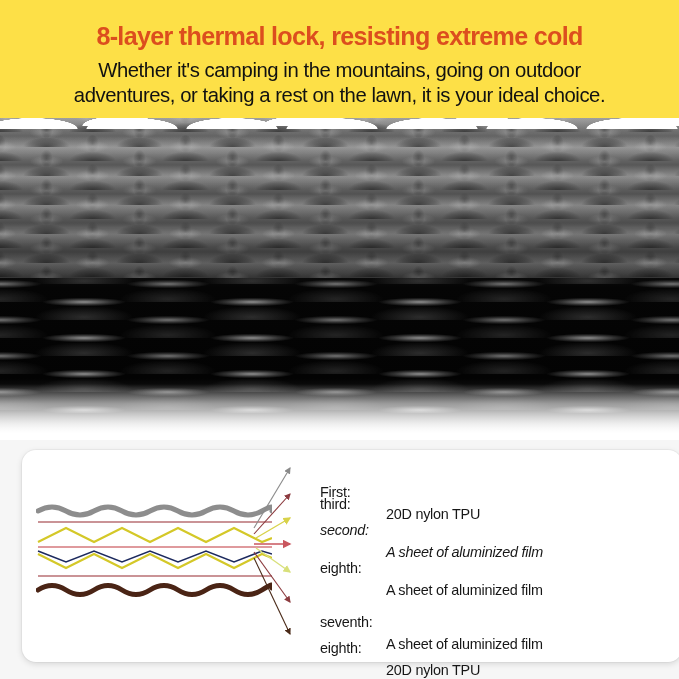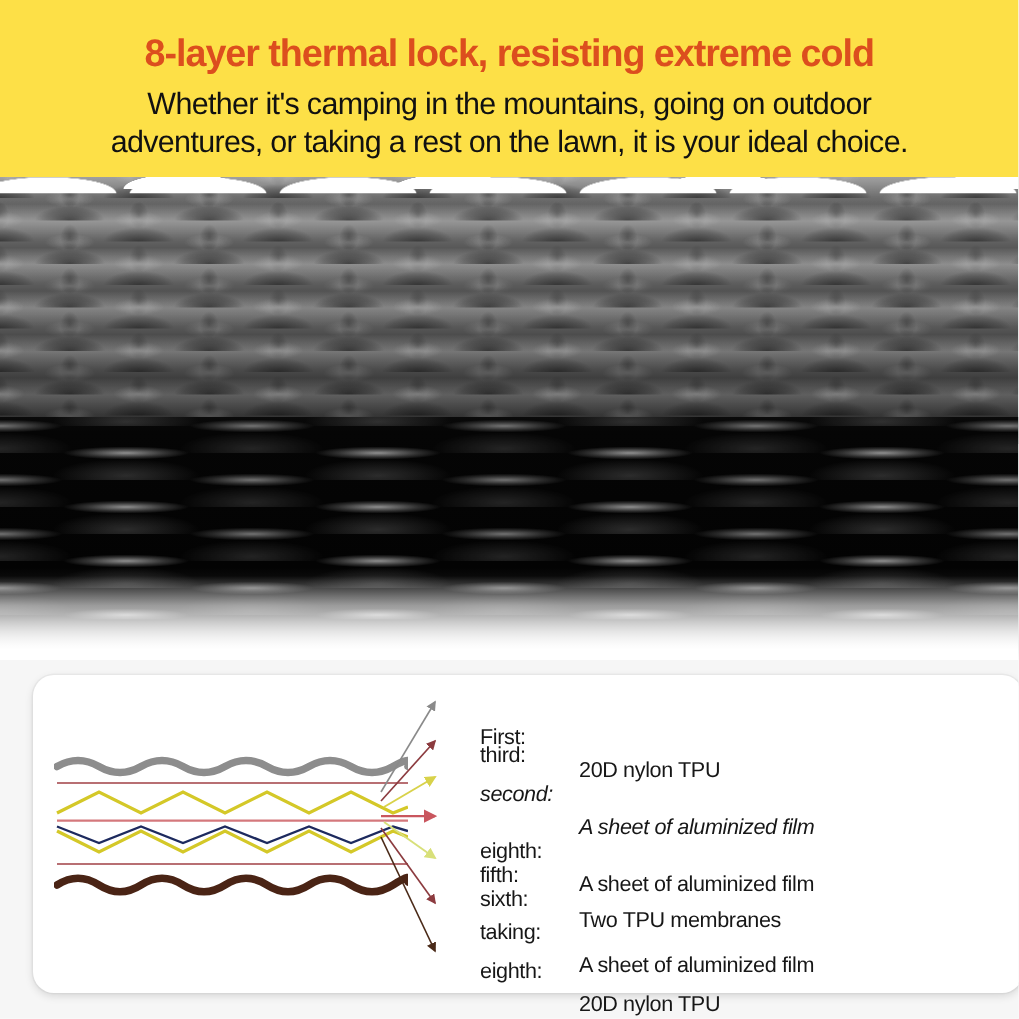--- a/index.html
+++ b/index.html
@@ -337,30 +337,23 @@
 
       <div class="row r2">
         <div class="ord">third:</div>
       </div>
 
       <div class="row r3">
         <div class="ord">eighth:</div>
         <div class="desc">A sheet of aluminized film</div>
       </div>
 
-      <div class="row r4">
-        <div class="ord stacked">
-          <div>fifth:</div>
-          <div>sixth:</div>
-        </div>
-        <div class="desc">Two TPU membranes</div>
-      </div>
 
       <div class="row r5">
-        <div class="ord">taking:</div>
+        <div class="ord">seventh:</div>
         <div class="desc">A sheet of aluminized film</div>
       </div>
 
       <div class="row r6">
         <div class="ord">eighth:</div>
         <div class="desc">20D nylon TPU</div>
       </div>
 
     </div>
   </div>

